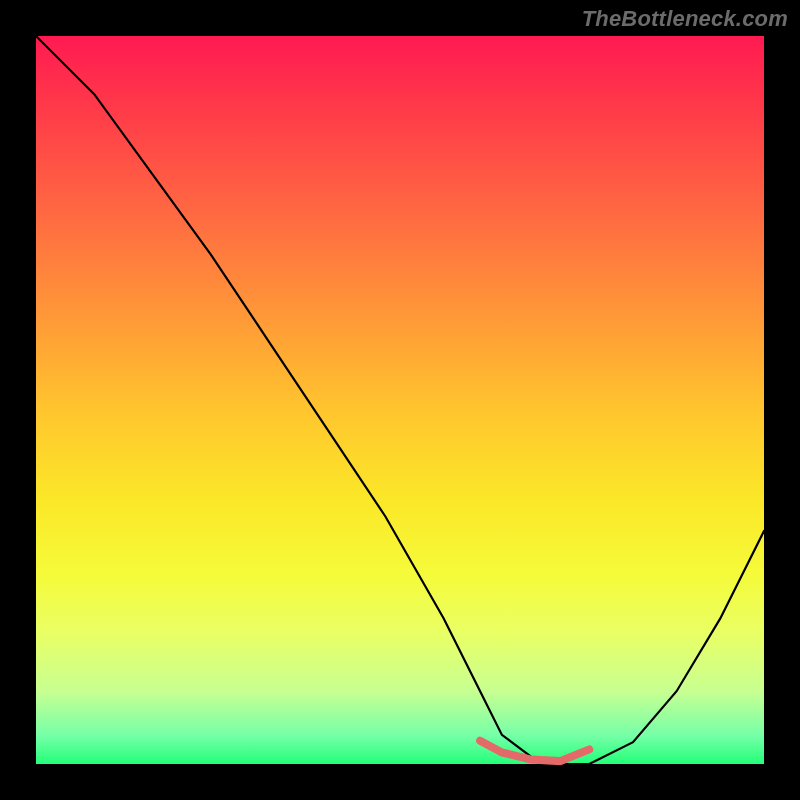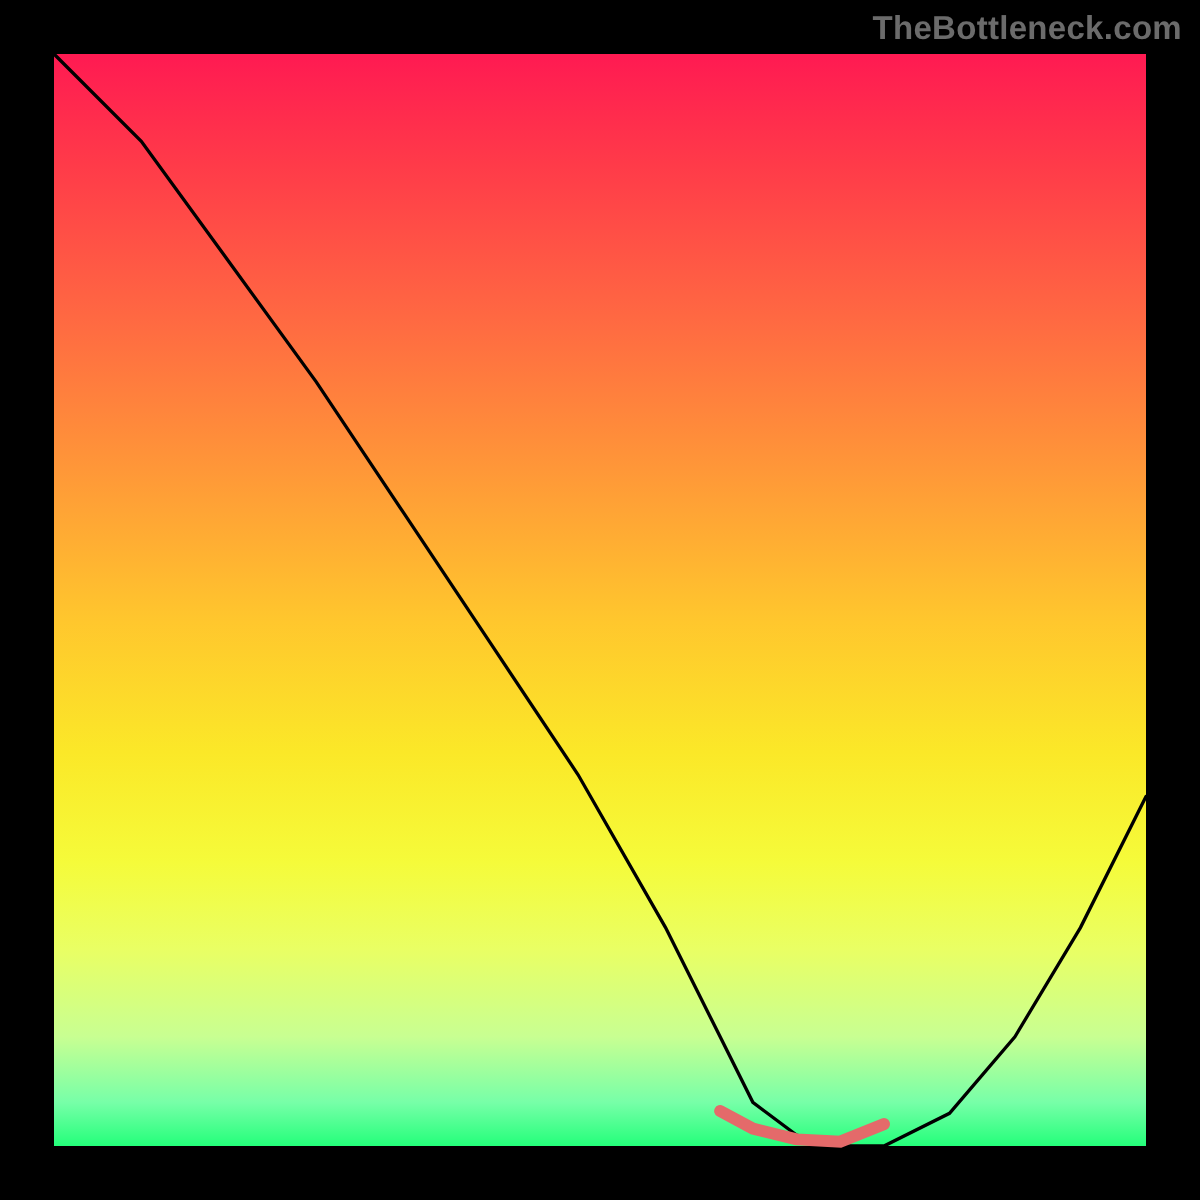--- a/index.html
+++ b/index.html
@@ -13,20 +13,21 @@
   .watermark {
     position: absolute;
     top: 6px;
     right: 12px;
     font-family: Arial, Helvetica, sans-serif;
     font-size: 22px;
     font-weight: 600;
     color: #6b6b6b;
     letter-spacing: 0.2px;
     z-index: 10;
+    font-style: italic;
   }
   .plot-area {
     position: absolute;
     left: 36px;
     top: 36px;
     width: 728px;
     height: 728px;
     background: linear-gradient(
       to bottom,
       #ff1a52 0%,

